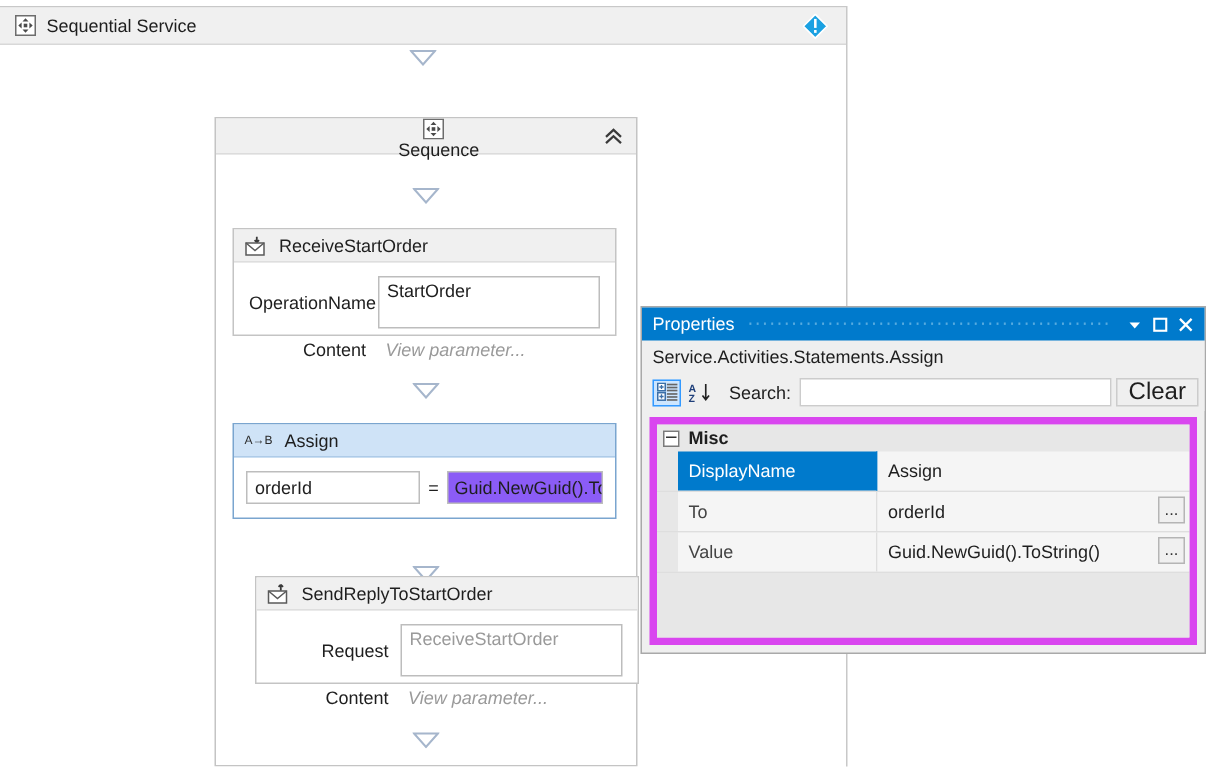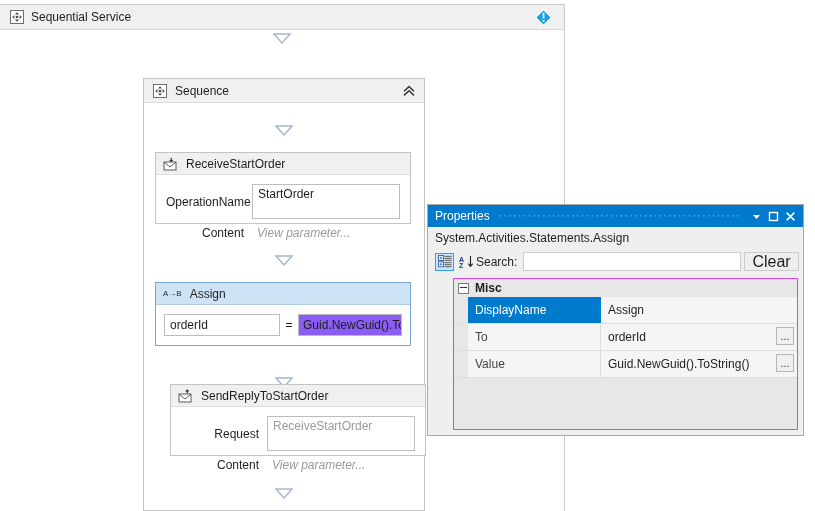--- a/index.html
+++ b/index.html
@@ -78,20 +78,21 @@
   }
   #sequence-header {
     position: relative;
     height: 24px;
     background: #f0f0f0;
     border-bottom: 1px solid #dcdcdc;
     display: flex;
     align-items: center;
     padding-left: 9px;
     box-sizing: border-box;
+    flex-direction: column;
   }
   #sequence-header .act-title {
     margin-left: 8px;
     font-size: 12px;
   }
   #sequence-collapse {
     position: absolute;
     right: 8px;
     top: 5px;
     width: 14px;
@@ -285,20 +286,21 @@
     box-sizing: border-box;
     cursor: pointer;
   }
   #btn-alphabetical {
     width: 19px; height: 18px;
     margin-left: 3px;
     display: flex; align-items: center; justify-content: center;
     cursor: pointer;
   }
   #search-label {
+    margin-left: 10px;
     font-size: 12px;
     color: #1e1e1e;
   }
   #search-input {
     margin-left: 6px;
     flex: 1;
     height: 19px;
     border: 1px solid #cccccc;
     background: #ffffff;
     box-sizing: border-box;
@@ -321,24 +323,23 @@
     cursor: pointer;
     color: #1e1e1e;
   }
   #properties-grid {
     position: absolute;
     left: 5px;
     top: 73px;
     right: 5px;
     bottom: 5px;
     background: #e7e7e7;
-    border: 1px solid #d946ef;
+    border: 5px solid #d946ef;
     box-sizing: border-box;
     overflow: hidden;
-    margin-left: 20px;
   }
   .grid-category {
     height: 18px;
     display: flex;
     align-items: center;
     background: #e7e7e7;
     padding-left: 4px;
     box-sizing: border-box;
   }
   .cat-toggle {
@@ -637,21 +638,21 @@
           <rect x="1.5" y="1.5" width="8" height="8" fill="none" stroke="#ffffff" stroke-width="1.4"></rect>
         </svg>
     </span>
     <span class="title-btn">
       <svg width="11" height="11" viewBox="0 0 11 11">
           <path d="M1.6 1.6 L9.4 9.4 M9.4 1.6 L1.6 9.4" stroke="#ffffff" stroke-width="1.5"></path>
         </svg>
     </span>
   </div>
 
-  <div id="properties-type">System.Activities.Statements.Assign</div>
+  <div id="properties-type">Service.Activities.Statements.Assign</div>
 
   <div id="properties-toolbar">
     <span id="btn-categorized">
       <svg width="14" height="13" viewBox="0 0 14 13">
         <rect x="0.5" y="0.5" width="5" height="5" fill="#ffffff" stroke="#3b6fa8"></rect>
         <path d="M1.6 3 L4.4 3 M3 1.6 L3 4.4" stroke="#3b6fa8" stroke-width="0.9"></path>
         <rect x="0.5" y="6.8" width="5" height="5" fill="#ffffff" stroke="#3b6fa8"></rect>
         <path d="M1.6 9.3 L4.4 9.3 M3 7.9 L3 10.7" stroke="#3b6fa8" stroke-width="0.9"></path>
         <g fill="#666">
           <rect x="6.6" y="0.8" width="7" height="1.1"></rect>

